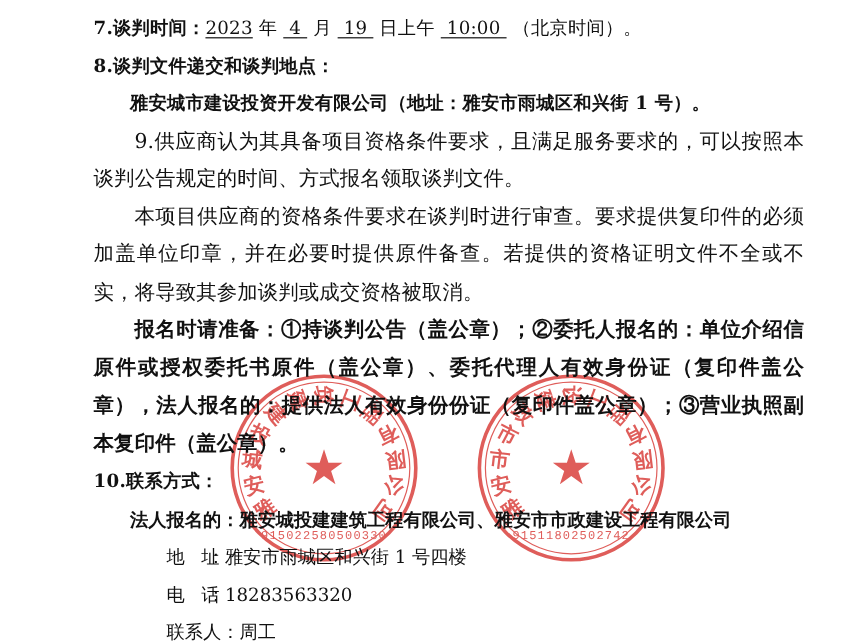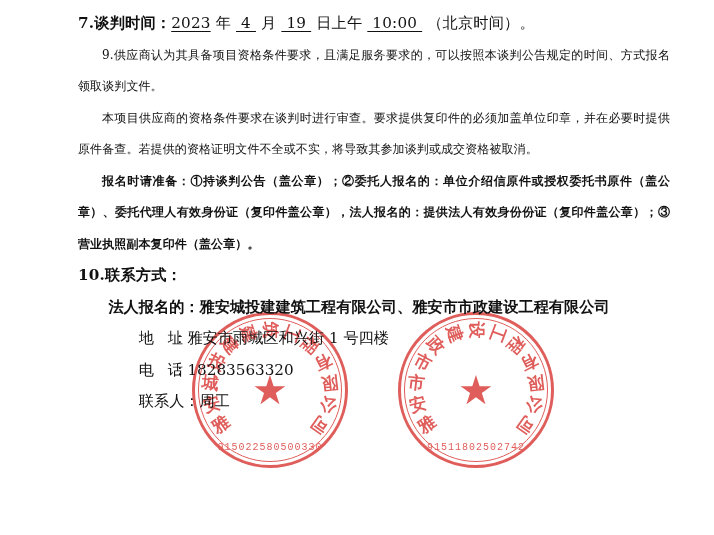--- a/index.html
+++ b/index.html
@@ -24,21 +24,21 @@
   }
   .line {
     font-size: 15.2px;
     line-height: 31.5px;
     letter-spacing: 0.2px;
     white-space: nowrap;
     position: relative;
     z-index: 3;
   }
   .para {
-    font-size: 12px;
+    font-size: 17px;
     line-height: 31.5px;
     letter-spacing: 0.1px;
     text-align: justify;
     text-justify: inter-ideograph;
     position: relative;
     z-index: 3;
   }
   .indent {
     text-indent: 2em;
   }
@@ -133,21 +133,23 @@
 </style>
 </head>
 <body>
 
 <div id="page">
 
   <div class="line">
     <span class="b">7.</span><span class="b">谈判时间：</span><span class="u num sp-r">2023</span>年<span class="u num sp-l sp-r">&nbsp;4&nbsp;</span>月<span class="u num sp-l sp-r">&nbsp;19&nbsp;</span>日上午<span class="u num sp-l sp-r">&nbsp;10:00&nbsp;</span>（北京时间）。
   </div>
 
-
+  <div class="line b">8.谈判文件递交和谈判地点：</div>
+
+  <div class="line b indent">雅安城市建设投资开发有限公司（地址：雅安市雨城区和兴街 1 号）。</div>
 
   <div class="para indent">9.供应商认为其具备项目资格条件要求，且满足服务要求的，可以按照本谈判公告规定的时间、方式报名领取谈判文件。</div>
 
   <div class="para indent">本项目供应商的资格条件要求在谈判时进行审查。要求提供复印件的必须加盖单位印章，并在必要时提供原件备查。若提供的资格证明文件不全或不实，将导致其参加谈判或成交资格被取消。</div>
 
   <div class="para indent b">报名时请准备：①持谈判公告（盖公章）；②委托人报名的：单位介绍信原件或授权委托书原件（盖公章）、委托代理人有效身份证（复印件盖公章），法人报名的：提供法人有效身份份证（复印件盖公章）；③营业执照副本复印件（盖公章）。</div>
 
   <div class="line b">10.联系方式：</div>
 
   <div class="contact-row indent">

